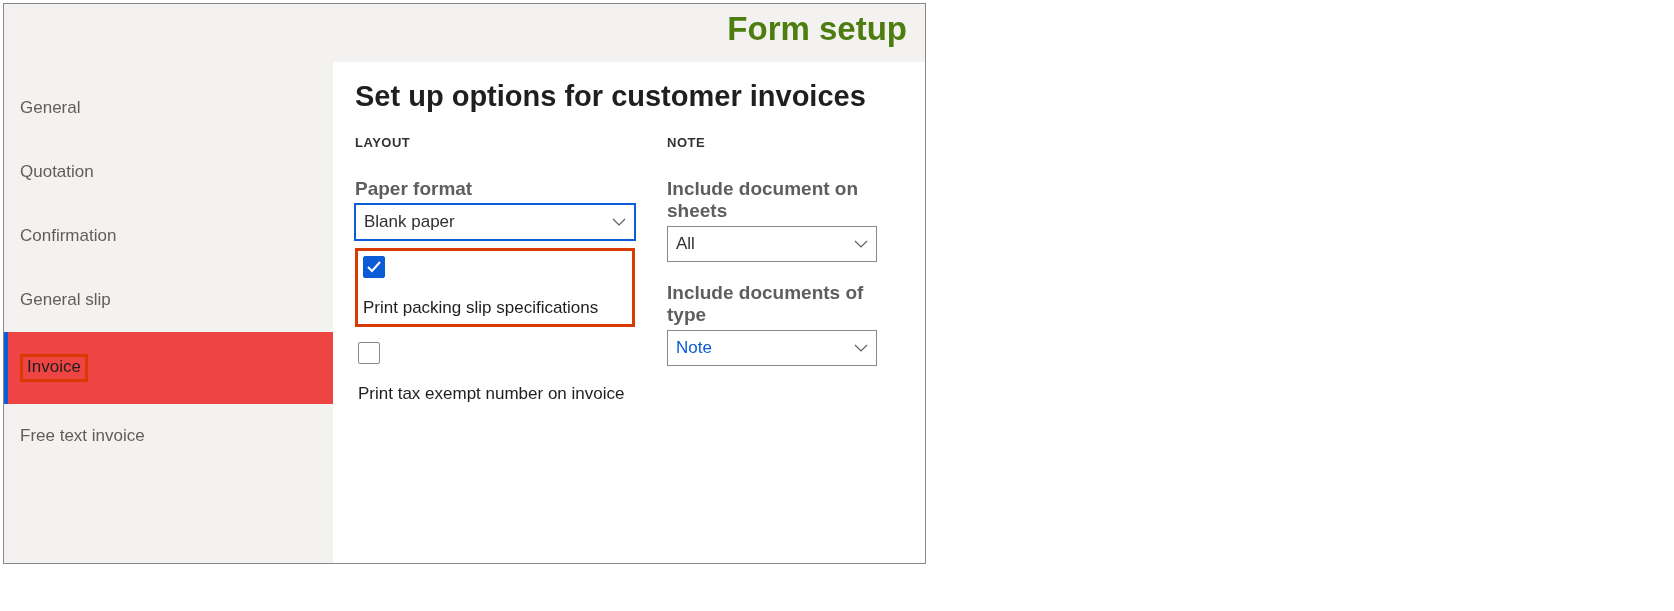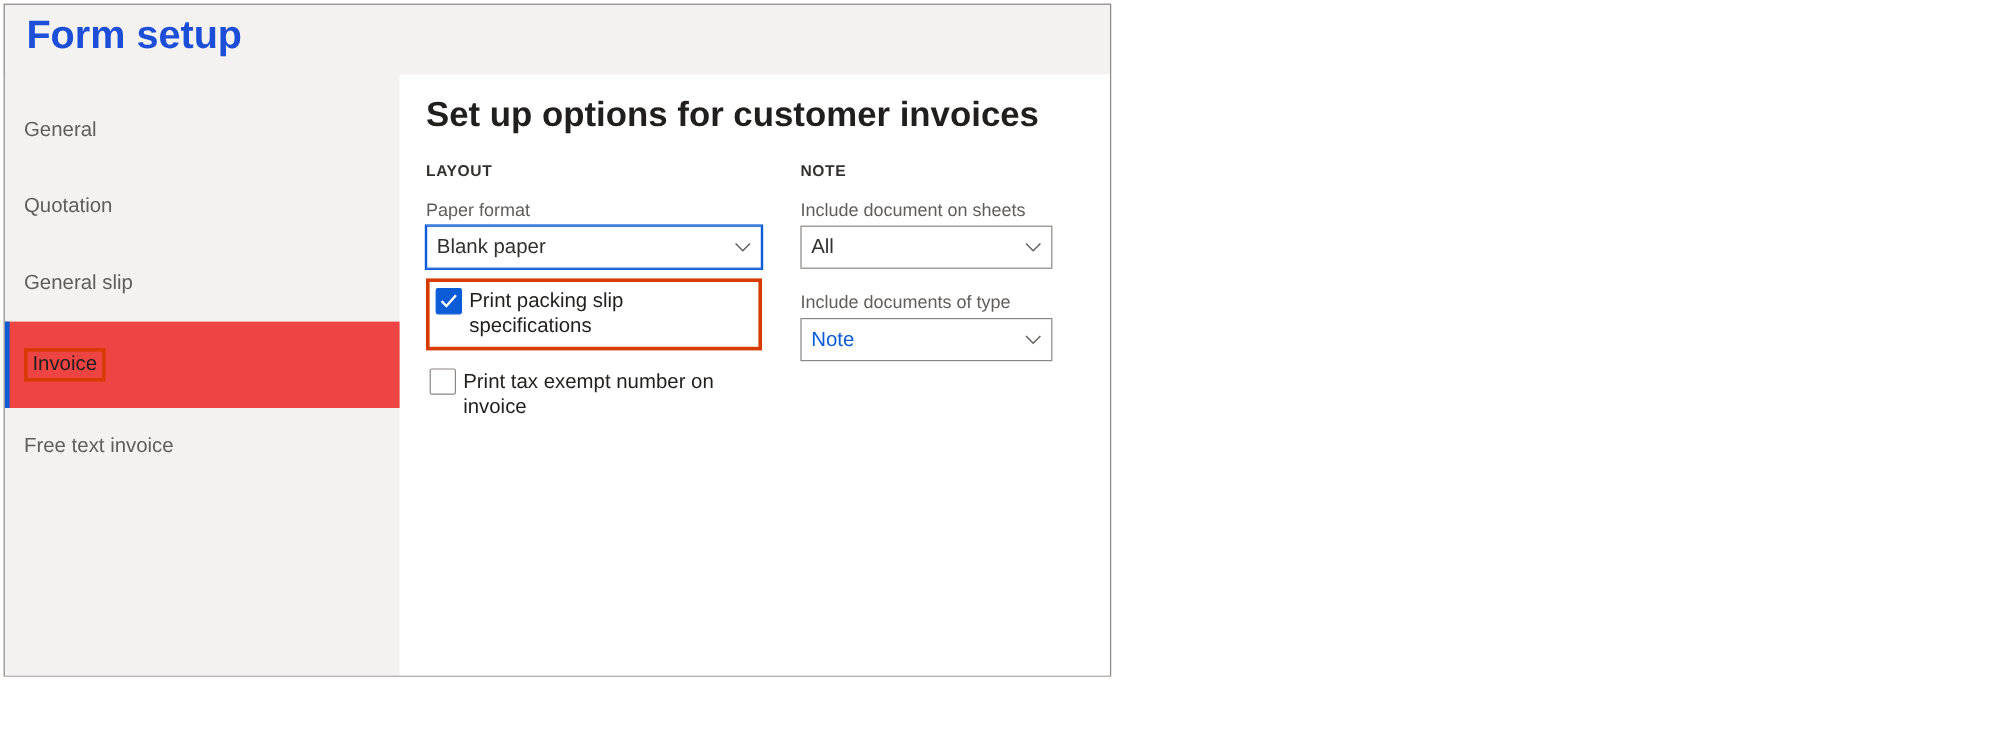--- a/index.html
+++ b/index.html
@@ -19,21 +19,22 @@
     flex-direction: column;
     overflow: hidden;
   }
   .titlebar {
     padding: 6px 18px 14px 18px;
   }
   .titlebar h1 {
     margin: 0;
     font-size: 33px;
     font-weight: 600;
-    color: #1d4ed8;
+    color: #4d7c0f;
+    text-align: right;
   }
   .body {
     flex: 1;
     display: flex;
     background: #f3f2f1;
   }
   .sidebar {
     width: 329px;
     background: #f3f2f1;
     padding-top: 14px;
@@ -73,26 +74,26 @@
   .cols {
     display: flex;
     gap: 32px;
   }
   .col { }
   .section-label {
     font-size: 13px;
     font-weight: 700;
     letter-spacing: 0.5px;
     color: #323130;
-    margin-bottom: 17px;
+    margin-bottom: 28px;
   }
   .field-label {
-    font-size: 15px;
+    font-size: 19px;
     color: #605e5c;
-    font-weight: 400;
+    font-weight: 700;
     margin-bottom: 4px;
   }
   .select {
     display: flex;
     align-items: center;
     justify-content: space-between;
     height: 36px;
     border: 1px solid #8a8886;
     background: #fff;
     padding: 0 8px 0 8px;
@@ -103,24 +104,25 @@
     border: 1px solid #0b5cd6;
     outline: 1px solid #0b5cd6;
   }
   .select .chev svg { display: block; }
   .select.small { width: 210px; }
   .select.main { width: 280px; }
   .select .val.link { color: #0b5cd6; }
   .checkrow {
     display: flex;
     align-items: flex-start;
-    gap: 6px;
+    gap: 19px;
     margin-top: 12px;
     padding: 3px;
     width: 280px;
+    flex-direction: column;
   }
   .checkrow.hl {
     border: 3px solid #d83b01;
     padding: 5px 6px 6px 5px;
     margin-top: 8px;
   }
   .checkbox {
     width: 22px;
     height: 22px;
     border: 1px solid #8a8886;
@@ -149,20 +151,21 @@
 <body>
 
 <div class="window">
   <div class="titlebar">
     <h1>Form setup</h1>
   </div>
   <div class="body">
     <div class="sidebar">
       <div class="side-item">General</div>
       <div class="side-item">Quotation</div>
+      <div class="side-item">Confirmation</div>
       <div class="side-item">General slip</div>
       <div class="side-item active">
         <span class="hl">Invoice</span>
       </div>
       <div class="side-item">Free text invoice</div>
     </div>
 
     <div class="content">
       <h2>Set up options for customer invoices</h2>
       <div class="cols">

